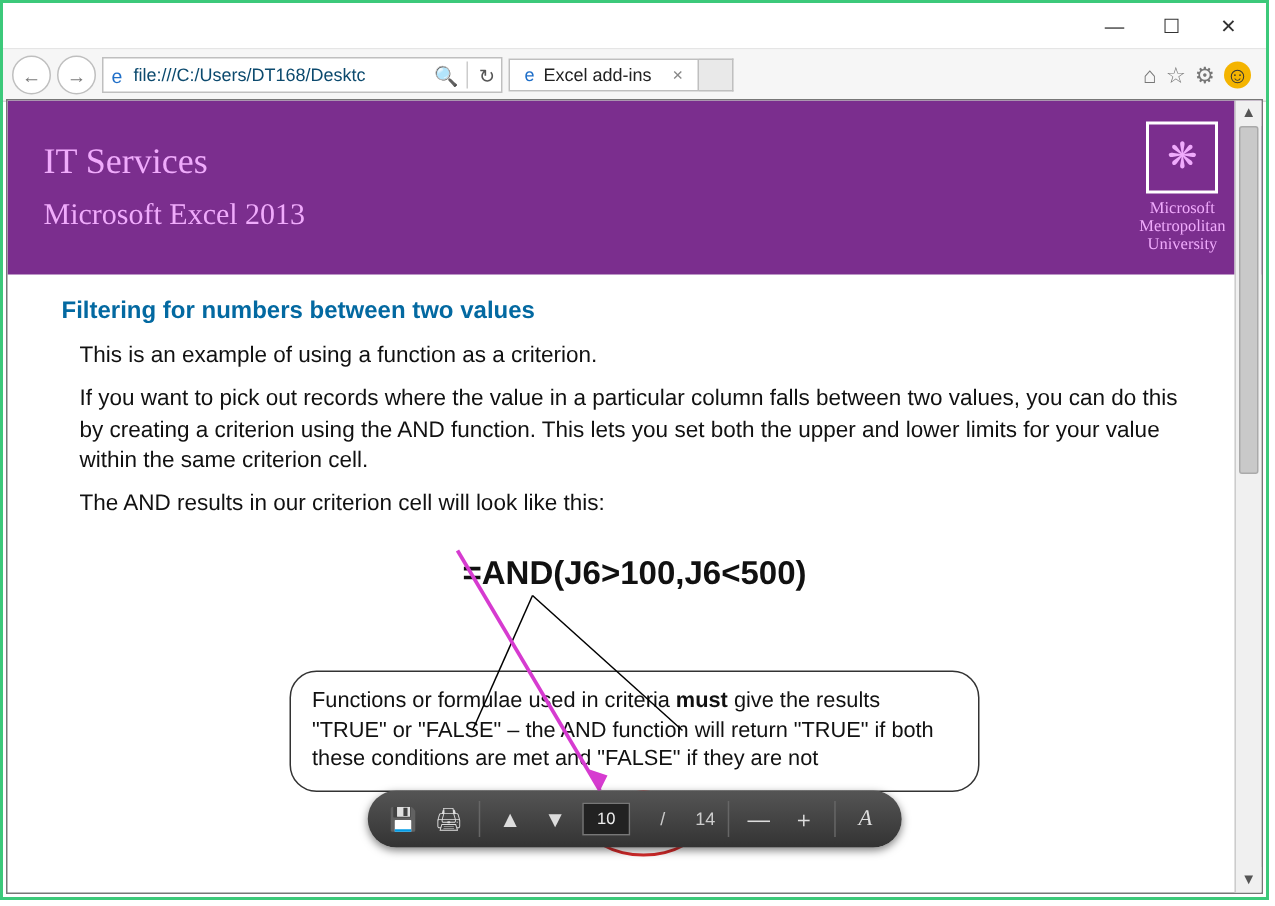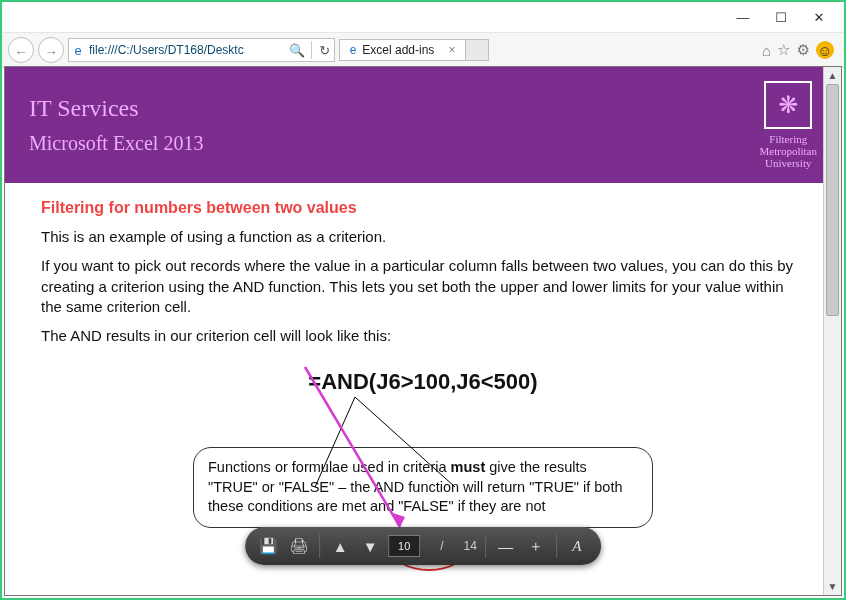--- a/index.html
+++ b/index.html
@@ -25,22 +25,22 @@
   .vscroll{position:absolute;top:0;right:0;bottom:0;width:17px;background:#f0f0f0;border-left:1px solid #ccc}
   .vscroll .arr{height:17px;display:flex;align-items:center;justify-content:center;color:#555;font-size:10px;background:#f0f0f0}
   .vscroll .track{position:absolute;top:17px;bottom:17px;left:0;right:0}
   .vscroll .thumb{position:absolute;left:2px;right:2px;top:0;height:230px;background:#c9c9c9;border:1px solid #aaa;border-radius:2px}
   .banner{background:#7b2e8e;color:#f0abfc;padding:14px 24px 14px 24px;display:flex;justify-content:space-between;align-items:center;font-family:Georgia,serif}
   .banner .t1{font-size:24px;margin-bottom:10px}
   .banner .t2{font-size:20px;font-weight:400}
   .uni{text-align:center;font-size:11px;line-height:1.1}
   .unilogo{width:44px;height:44px;border:2px solid #fff;margin:0 auto 4px;display:flex;align-items:center;justify-content:center;font-size:24px}
   .docbody{padding:14px 36px;font-size:15px;color:#111;line-height:1.38}
-  .h2{color:#ef4444;font-weight:bold;font-size:16px;margin-bottom:4px}
-  .para{margin:8px 0}
+  .h2{color:#0369a1;font-weight:bold;font-size:16px;margin-bottom:4px}
+  .para{margin:8px 12px}
   .formula{text-align:center;font-size:22px;font-weight:bold;margin:20px 0 50px;font-family:Arial,sans-serif}
   .note{width:430px;margin:24px auto 0;border:1px solid #333;border-radius:18px;padding:10px 14px;font-size:14.5px;line-height:1.35}
   .svglines{position:absolute;pointer-events:none}
   .pdfbar{position:absolute;left:50%;transform:translateX(-50%);bottom:30px;background:linear-gradient(#555,#333);border-radius:20px;height:38px;display:flex;align-items:center;padding:0 12px;gap:6px;box-shadow:0 2px 6px rgba(0,0,0,.5)}
   .pdfbar .pb{width:24px;height:24px;display:flex;align-items:center;justify-content:center;color:#ddd;font-size:15px}
   .pdfbar .div{width:1px;height:24px;background:#666;margin:0 2px}
   .pagebox{display:flex;align-items:center;gap:20px;color:#ccc;font-size:12px}
   .pagebox input{width:26px;height:18px;background:#222;border:1px solid #777;color:#eee;text-align:center;font-size:11px;font-family:inherit}
   .ellipse{position:absolute;border:2px solid #d62b2b;border-radius:50%;pointer-events:none}
 </style>
@@ -88,21 +88,21 @@
 
   <div class="viewer">
 
     <div class="banner">
       <div>
         <div class="t1">IT Services</div>
         <div class="t2">Microsoft Excel 2013</div>
       </div>
       <div class="uni">
         <div class="unilogo">❋</div>
-        <div>Filtering</div>
+        <div>Microsoft</div>
         <div>Metropolitan</div>
         <div>University</div>
       </div>
     </div>
 
     <div class="docbody">
       <div class="h2">Filtering for numbers between two values</div>
       <div class="para">This is an example of using a function as a criterion.</div>
       <div class="para">If you want to pick out records where the value in a particular column falls between two values, you can do this by creating a criterion using the AND function.  This lets you set both the upper and lower limits for your value within the same criterion cell.</div>
       <div class="para">The AND results in our criterion cell will look like this:</div>

